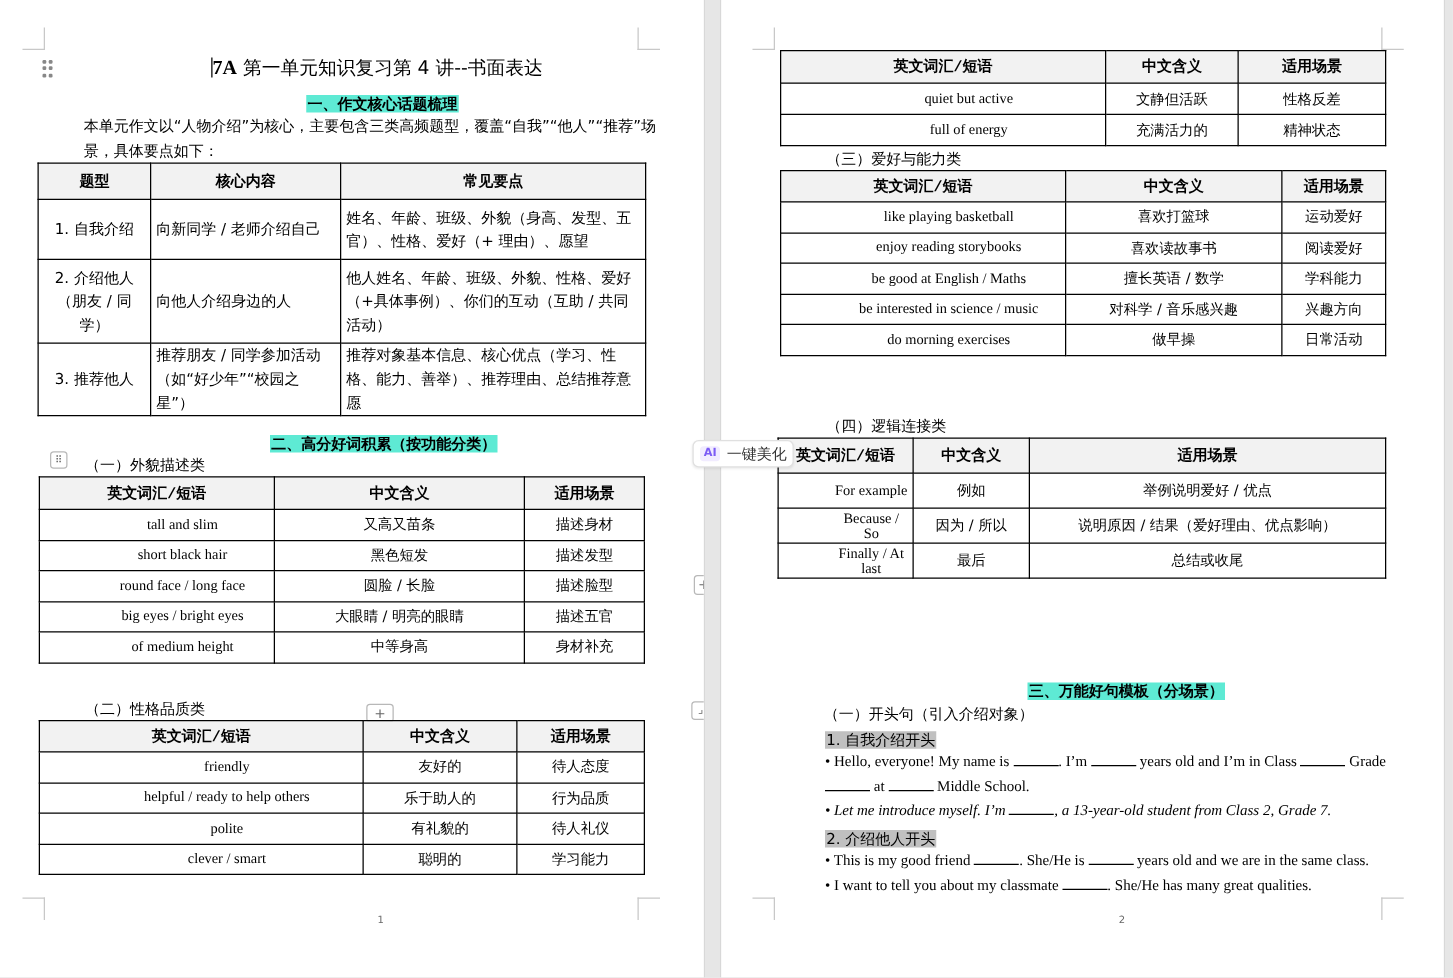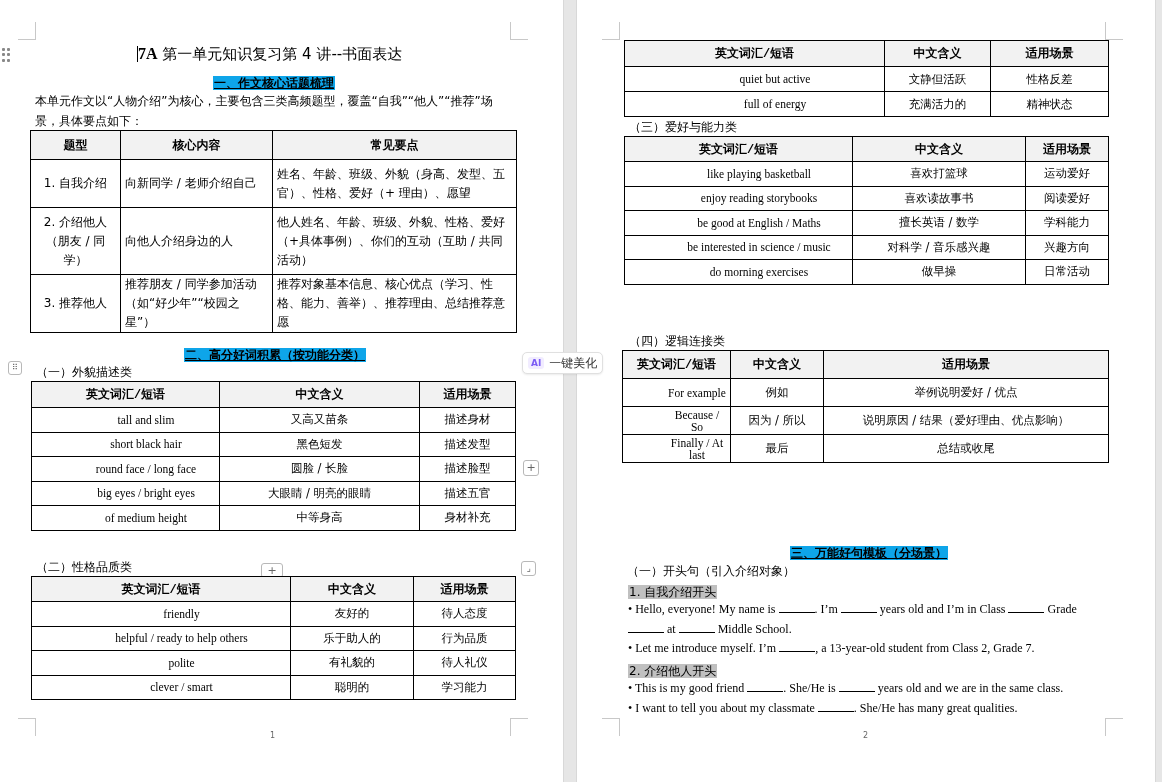--- a/index.html
+++ b/index.html
@@ -12,25 +12,25 @@
   .gap-strip { position: absolute; top: 0; height: 782px; background: #e6e6e6; }
   #gap1 { left: 563px; width: 14px; border-left: 1px solid #d8d8d8; border-right: 1px solid #d8d8d8; }
   #gap2 { left: 1155px; width: 7px; border-left: 1px solid #d8d8d8; }
 
   .corner { position: absolute; width: 18px; height: 18px; border-color: #c8c8c8; border-style: solid; border-width: 0; }
   .corner.tl { border-right-width: 1px; border-bottom-width: 1px; }
   .corner.tr { border-left-width: 1px; border-bottom-width: 1px; }
   .corner.bl { border-right-width: 1px; border-top-width: 1px; }
   .corner.br { border-left-width: 1px; border-top-width: 1px; }
 
-  .abs { position: absolute; }
+  .abs { position: absolute; margin-left: 32px; }
   .title { font-family: "DejaVu Sans", sans-serif; font-size: 15px; white-space: nowrap; }
   .title .latin { font-family: "Liberation Serif", serif; font-weight: bold; font-size: 16px; }
   .cursor { display: inline-block; width: 1px; height: 16px; background: #000; vertical-align: -3px; }
-  .hl-heading { background: #0ea5e9; font-weight: bold; font-size: 12px; text-decoration: underline; white-space: nowrap; padding: 0 1px; }
+  .hl-heading { background: #5eead4; font-weight: bold; font-size: 12px; white-space: nowrap; padding: 0 1px; }
   .para { font-size: 12px; line-height: 20px; }
   .sub { font-size: 12px; white-space: nowrap; }
   .gray-hl { background: #c0c0c0; font-size: 12px; padding: 0 1px; white-space: nowrap; }
 
   table { border-collapse: collapse; position: absolute; table-layout: fixed; }
   td, th { border: 1px solid #000; text-align: center; vertical-align: middle; font-size: 11.5px; padding: 0 4px; }
   th { background: #f2f2f2; font-weight: bold; font-size: 12px; font-family: Liberation Mono, monospace; }
   td.en { font-family: "Liberation Serif", serif; font-size: 11.5px; padding-left: 45px; }
   td.left { text-align: left; }
   .t-main td { font-size: 12px; line-height: 19px; }
@@ -316,21 +316,21 @@
   <div class="abs" style="left:51px;top:581px;">
     <span class="gray-hl">1. 自我介绍开头</span>
   </div>
 
   <div class="abs bullet" style="left:51px;top:602px;width:476px;">
     <span>• Hello, everyone! My name is </span><span class="blank"></span><span>. I’m </span><span class="blank"></span><span> years old and I’m in Class </span><span class="blank"></span><span> Grade</span>
   </div>
   <div class="abs bullet" style="left:51px;top:622px;">
     <span class="blank"></span><span> at </span><span class="blank"></span><span> Middle School.</span>
   </div>
-  <div class="abs bullet" style="left:51px;top:641px;">
+  <div class="abs bullet" style="left:51px;top:641px;font-style:italic;">
     <span>• Let me introduce myself. I’m </span><span class="blank"></span><span>, a 13-year-old student from Class 2, Grade 7.</span>
   </div>
 
   <div class="abs" style="left:51px;top:660px;">
     <span class="gray-hl">2. 介绍他人开头</span>
   </div>
 
   <div class="abs bullet" style="left:51px;top:681px;">
     <span>• This is my good friend </span><span class="blank"></span><span>. She/He is </span><span class="blank"></span><span> years old and we are in the same class.</span>
   </div>

